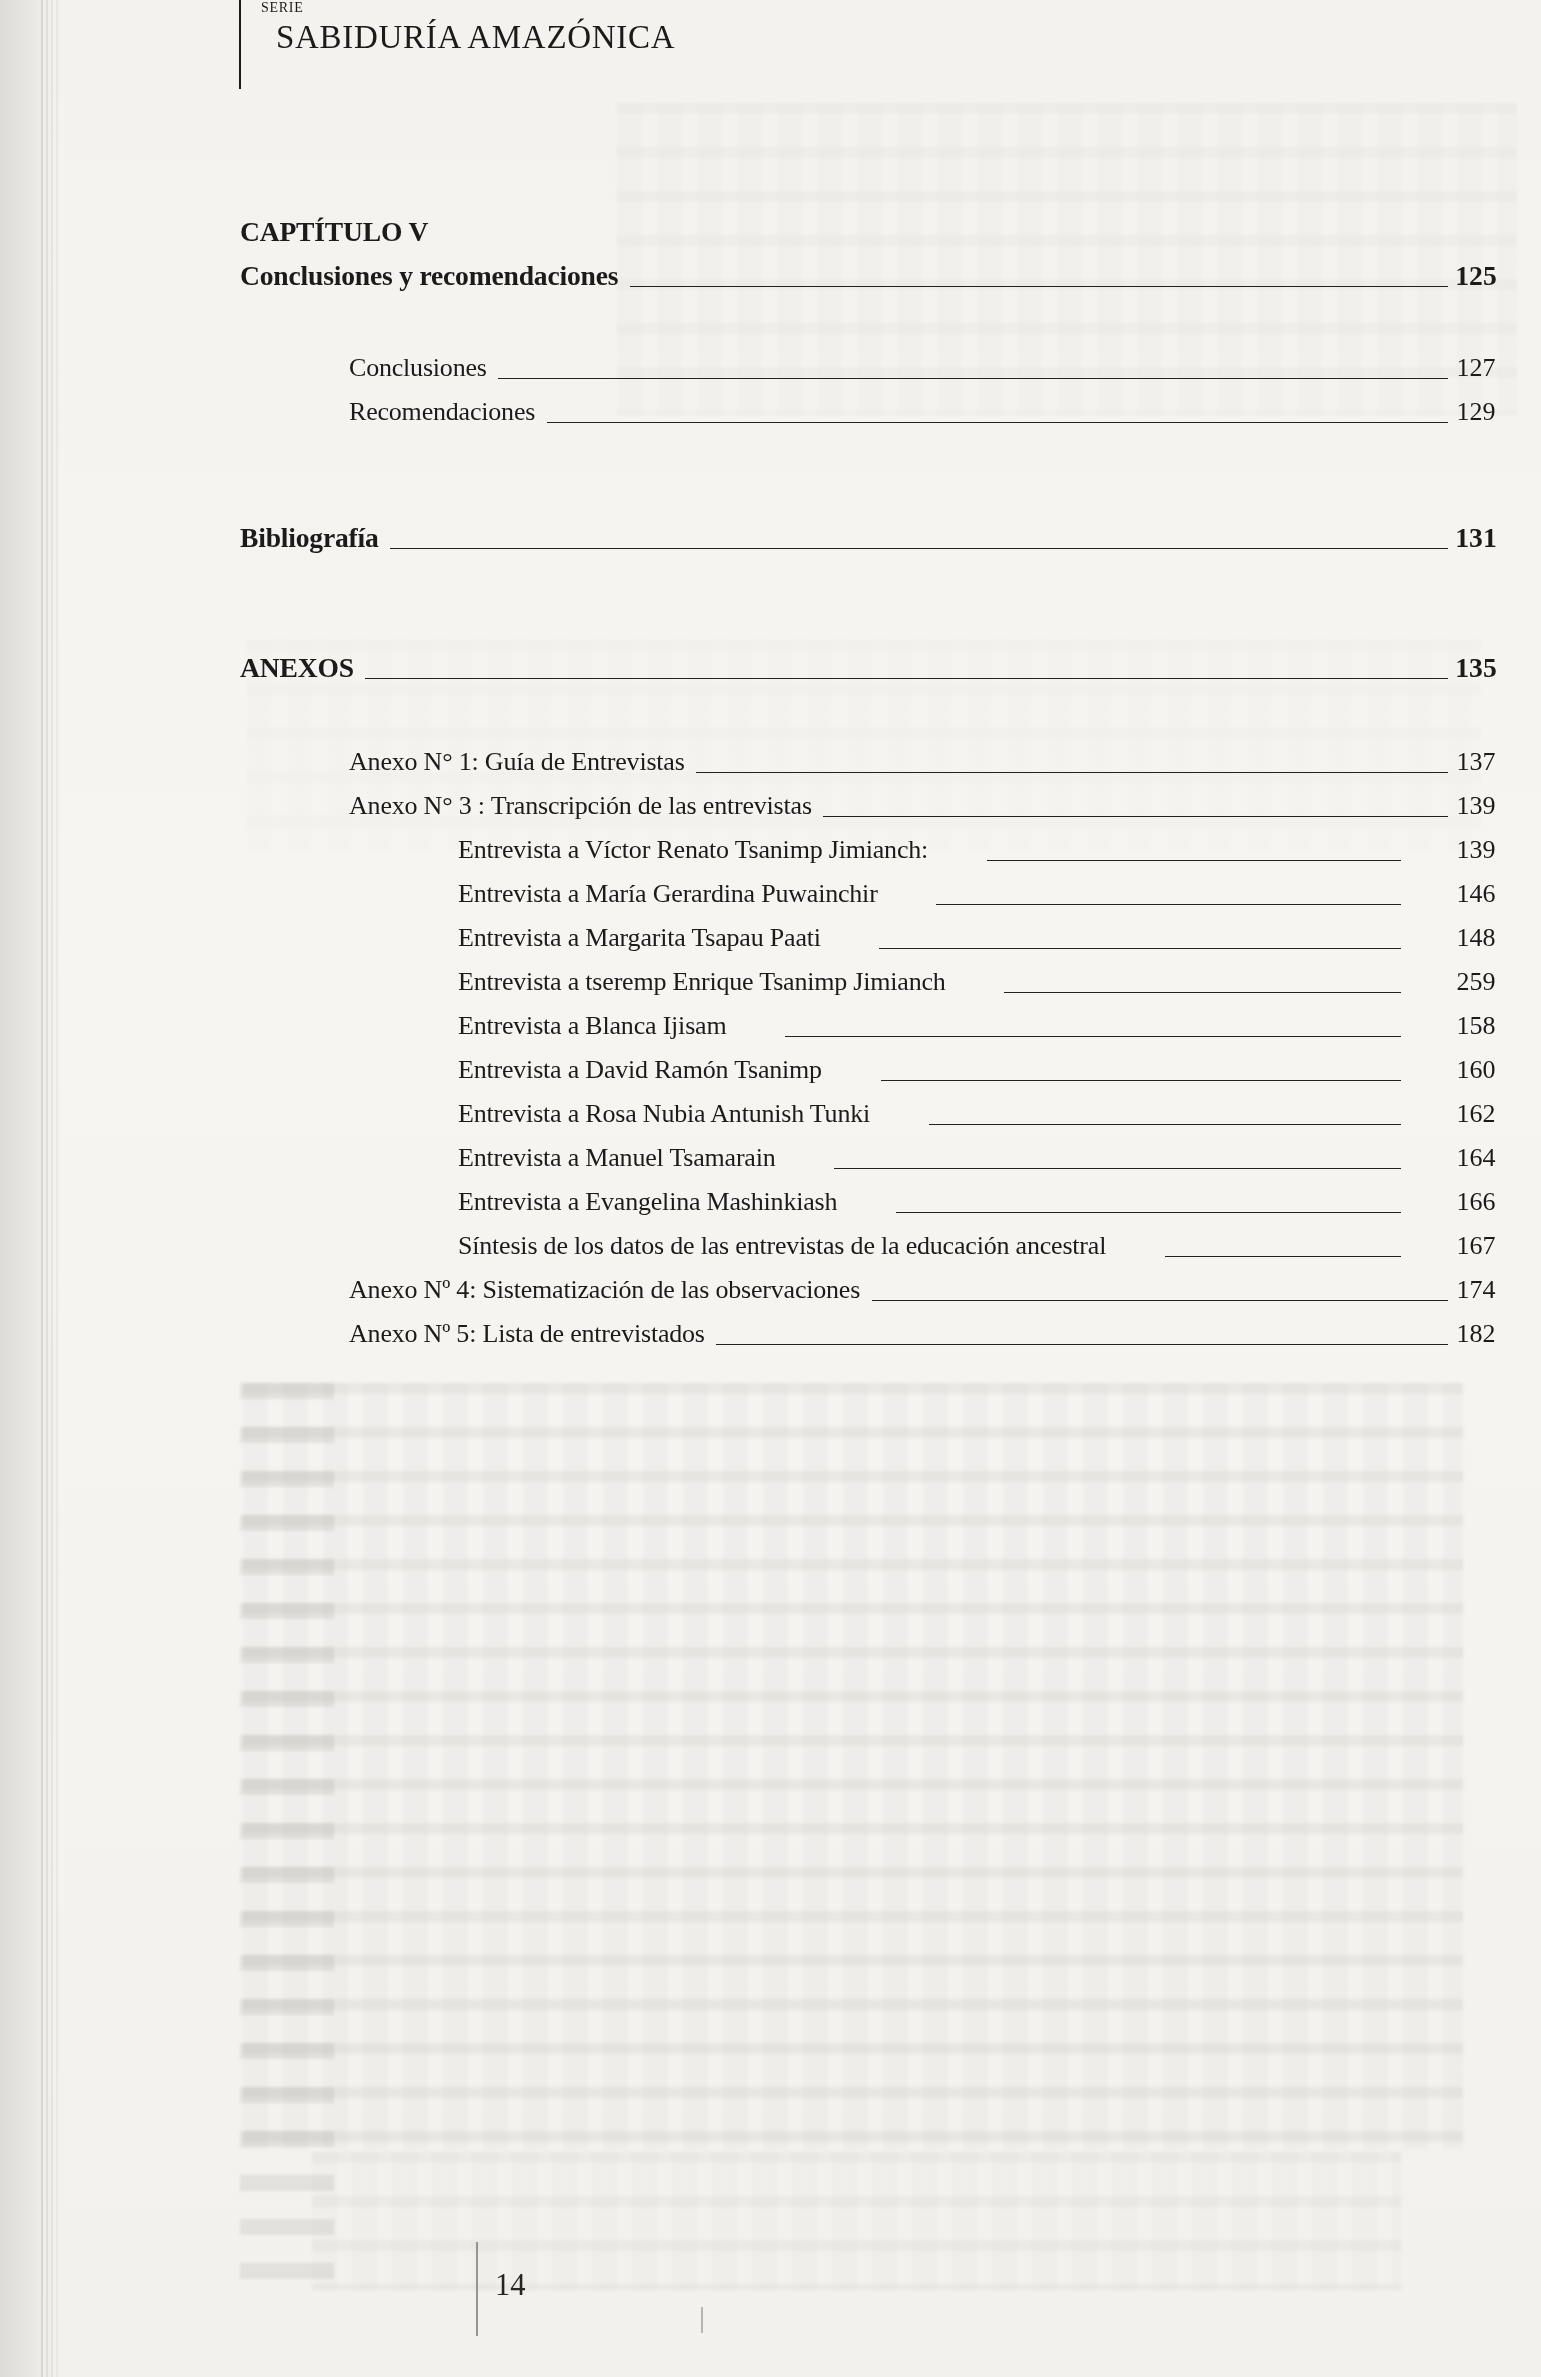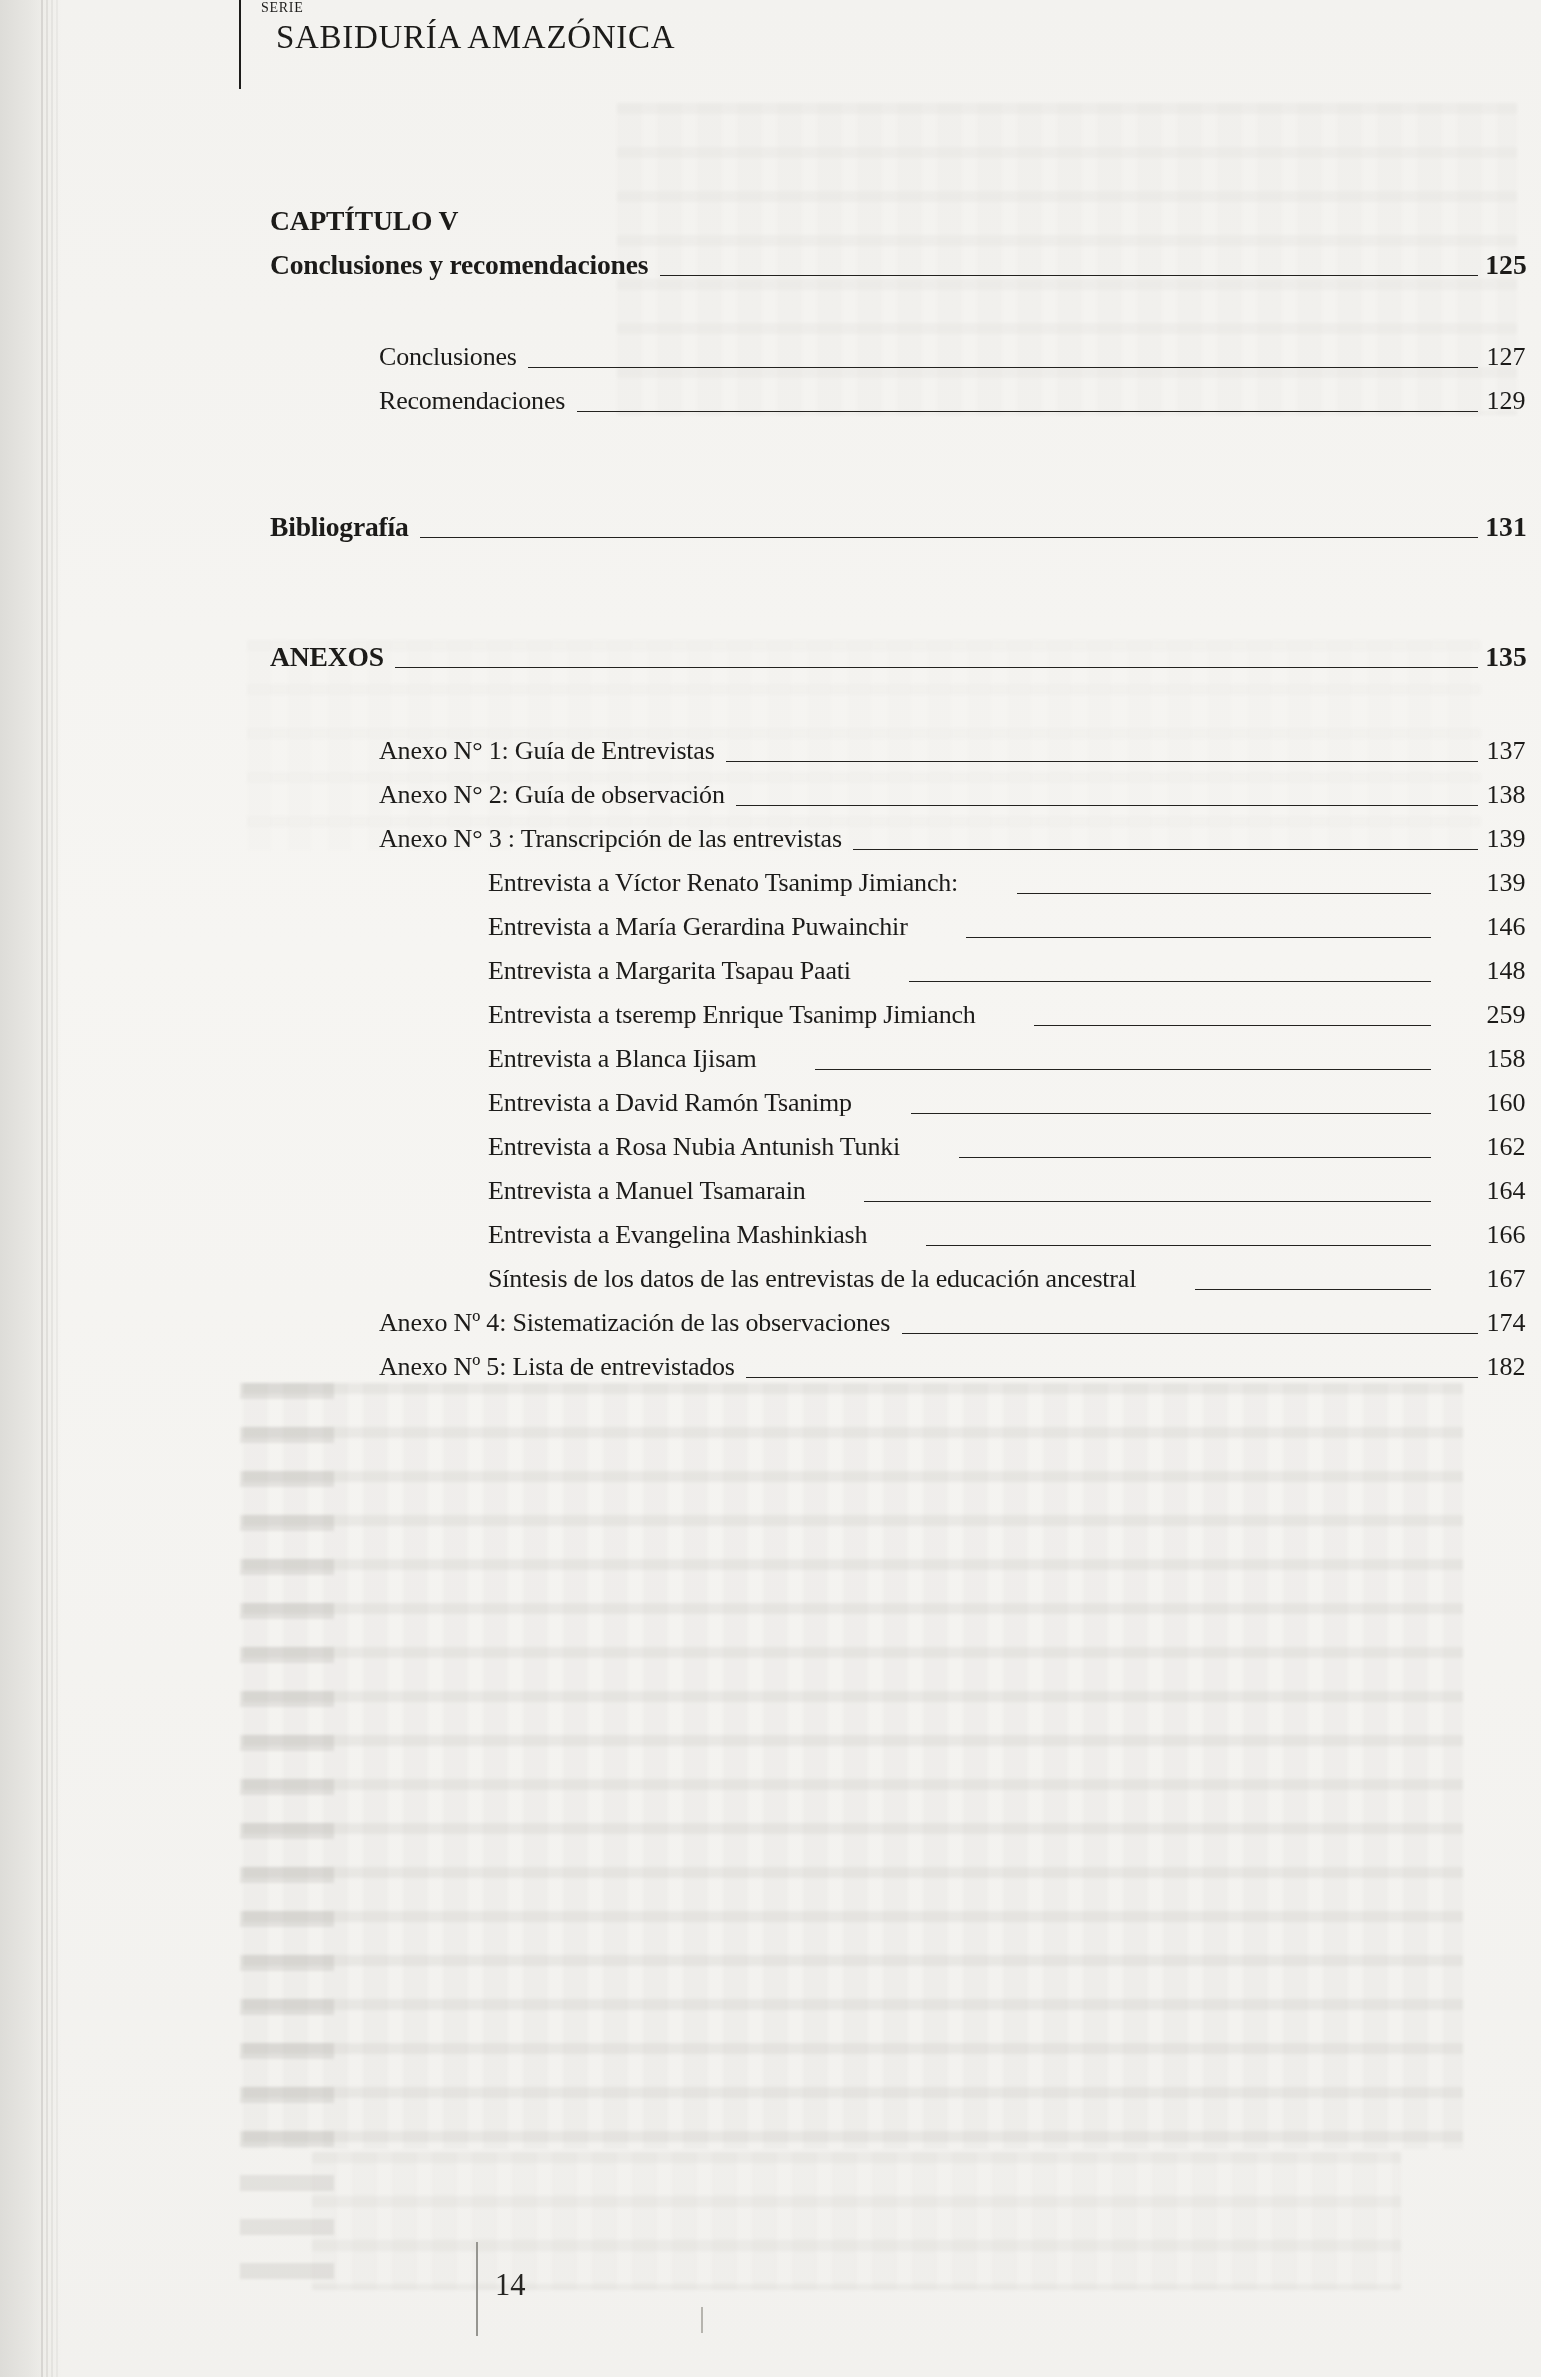--- a/index.html
+++ b/index.html
@@ -16,21 +16,21 @@
   }
   .scan-streak{position:absolute;top:0;height:2377px;width:1.5px;background:rgba(175,173,168,.35);}
   .streak-a{left:41px;} .streak-b{left:46px;opacity:.7;} .streak-c{left:51px;opacity:.5;} .streak-d{left:56px;opacity:.35;}
 
   
   .header-rule{position:absolute;left:239px;top:0;width:2.2px;height:89px;background:#1d1c1a;}
   .series-label{position:absolute;left:261px;top:0px;font-size:14px;letter-spacing:0.7px;}
   .series-title{position:absolute;left:276px;top:19px;font-size:33px;letter-spacing:0.7px;text-align:right;}
 
   
-  .toc{position:absolute;left:240px;top:193px;width:1257px;margin-left:30px;}
+  .toc{position:absolute;left:240px;top:204px;width:1257px;}
   .sec{width:100%;}
   .sec-2{margin-top:48px;}
   .sec-3{margin-top:82px;}
   .sec-4{margin-top:86px;}
   .sec-5{margin-top:50px;}
   .row{display:flex;align-items:flex-end;height:44px;font-size:26px;line-height:32px;white-space:nowrap;}
   .row .lbl{flex:0 0 auto;letter-spacing:-0.2px;}
   .row .leader{flex:1 1 auto;border-bottom:1.5px solid #23221f;margin:0 7.3px 5.1px 11.6px;min-width:29px;}
   .row .pg{flex:0 0 auto;text-align:center;min-width:42px;}
   .row.bold{font-weight:700;font-size:27.6px;}
@@ -118,25 +118,20 @@
         <span class="pg">135</span>
       </div>
     </div>
     <div class="sec sec-5">
       <div class="row lvl1">
         <span class="lbl">Anexo N° 1: Guía de Entrevistas</span>
         <span class="leader"></span>
         <span class="pg">137</span>
       </div>
       <div class="row lvl1">
-        <span class="lbl">Anexo N° 2: Guía de observación</span>
-        <span class="leader"></span>
-        <span class="pg">138</span>
-      </div>
-      <div class="row lvl1">
         <span class="lbl">Anexo N° 3 : Transcripción de las entrevistas</span>
         <span class="leader"></span>
         <span class="pg">139</span>
       </div>
       <div class="row lvl2">
         <span class="lbl">Entrevista a Víctor Renato Tsanimp Jimianch:</span>
         <span class="leader"></span>
         <span class="pg">139</span>
       </div>
       <div class="row lvl2">

